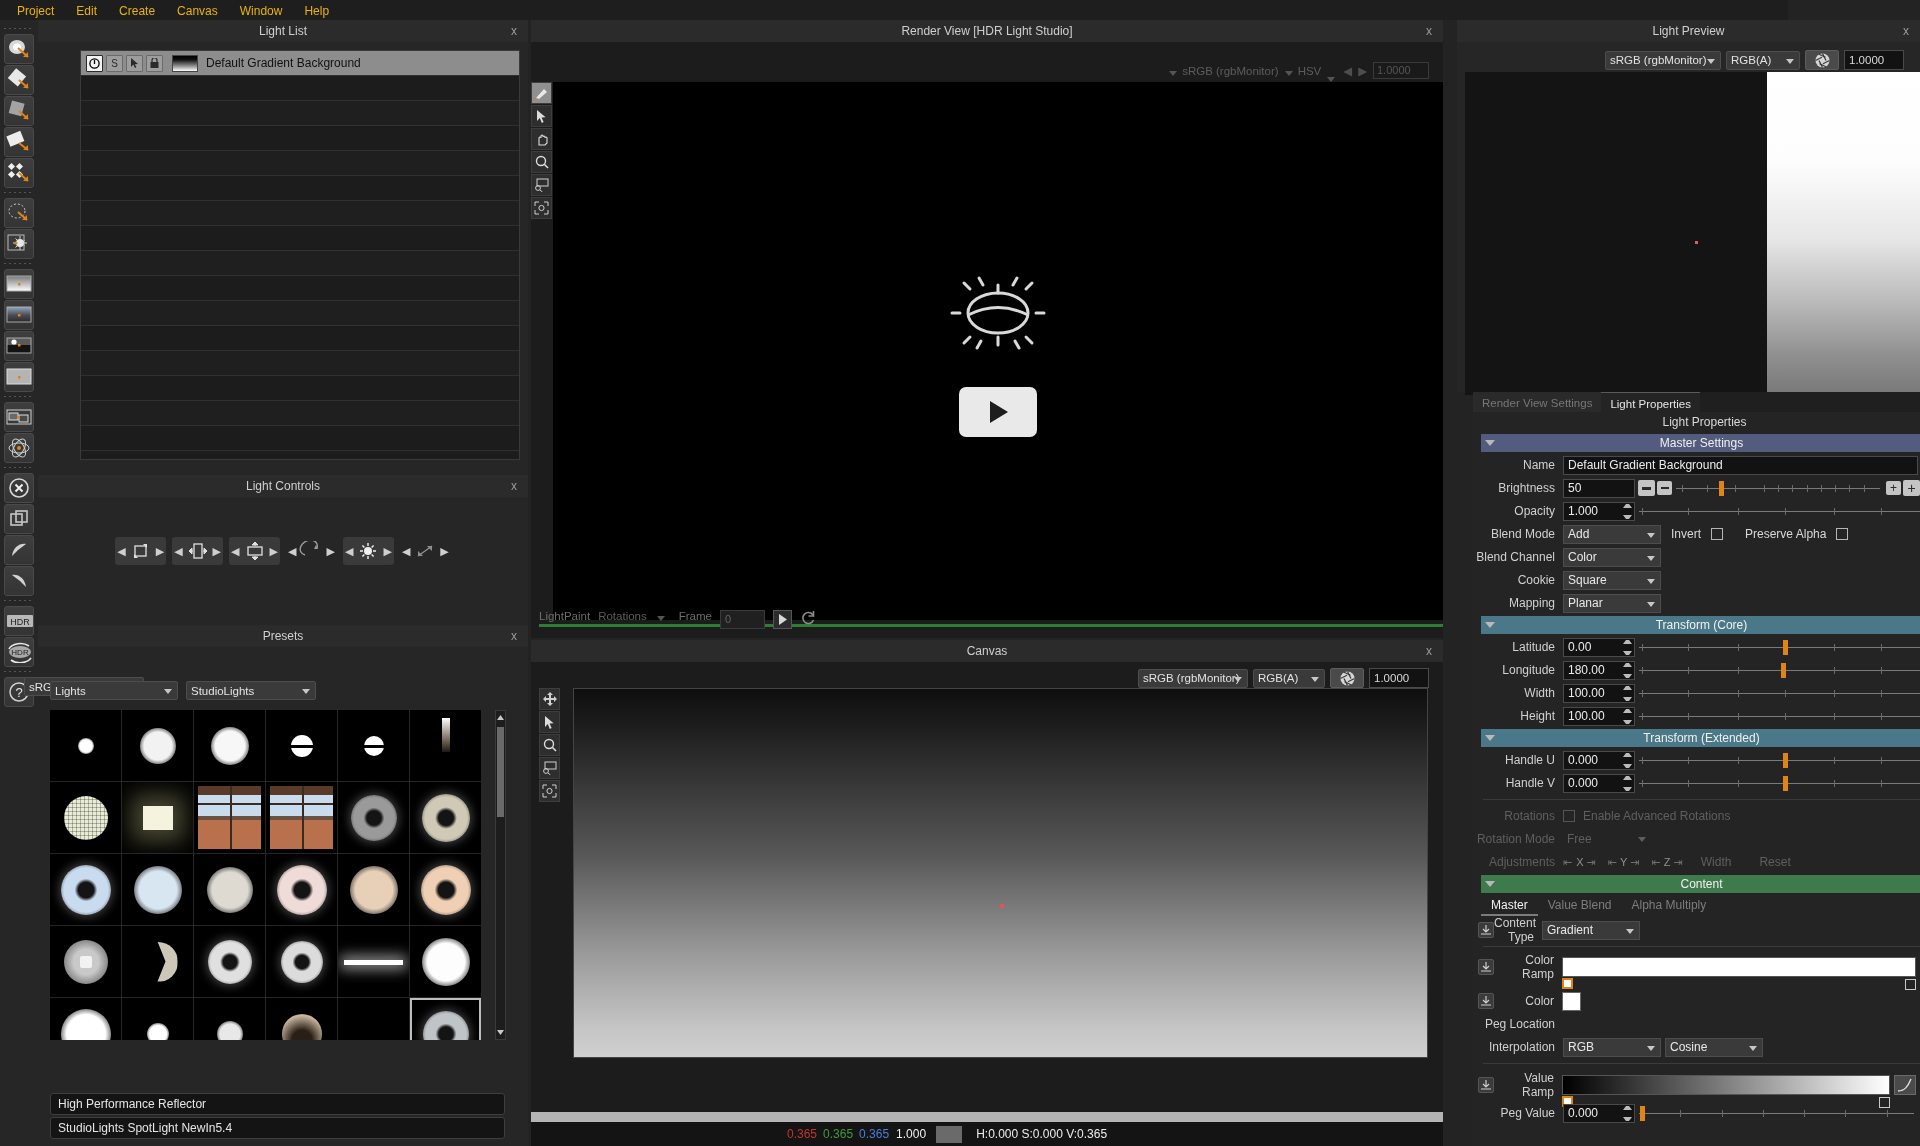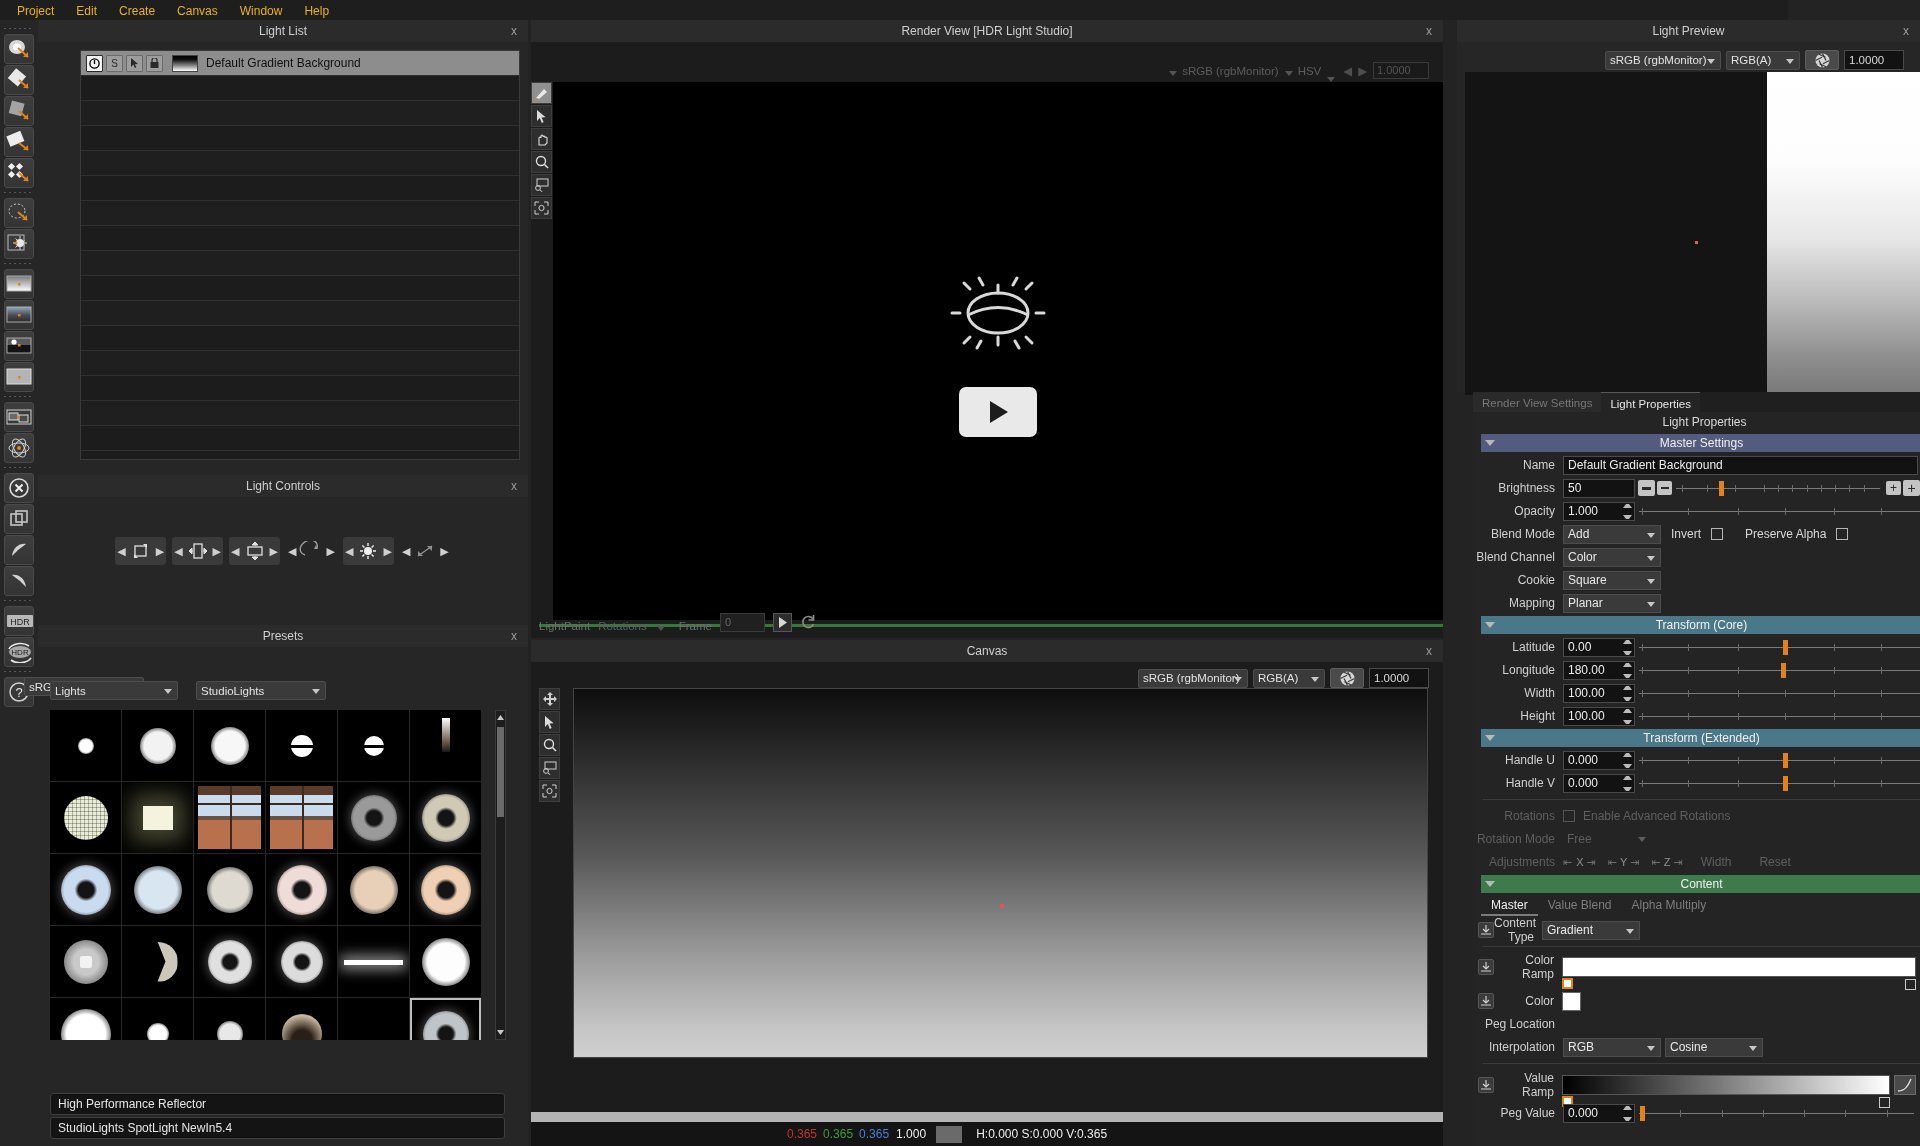--- a/index.html
+++ b/index.html
@@ -84,21 +84,21 @@
   }
   .lc-btn.flat { background:transparent; }
   .lc-core { width:26px; height:22px; display:flex; align-items:center; justify-content:center; }
   .lc-arr { color:#cfcfcf; font-size:11px; }
 
   
   #presets { left:38px; top:625px; width:490px; height:521px; }
   .pr-colorspace {
     position:absolute; right:14px; top:30px; width:120px; height:19px;
   }
-  .pr-drops { position:absolute; left:12px; top:56px; display:flex; gap:18px; }
+  .pr-drops { position:absolute; left:12px; top:56px; display:flex; gap:8px; }
   .sel-box {
     background:#3a3a3a; border:1px solid #4d4d4d; border-radius:2px;
     height:19px; font-size:11.5px; color:#e2e2e2;
     display:flex; align-items:center; padding:0 4px; position:relative;
   }
   .sel-box .cv { position:absolute; right:5px; top:7px;
     border-left:4px solid transparent; border-right:4px solid transparent;
     border-top:5px solid #c7c7c7; }
   .pr-grid {
     position:absolute; left:12px; top:85px; width:442px; height:330px;
@@ -133,21 +133,21 @@
     border-top:5px solid #545454; }
   .rv-valbox { width:56px; height:17px; border:1px solid #3a3a3a; background:#1a1a1a;
     color:#555; font-size:11px; line-height:15px; padding-left:3px;}
   .rv-stage {
     position:absolute; left:22px; top:62px; width:890px; height:538px; background:#000;
     display:flex; align-items:center; justify-content:center; flex-direction:column;
   }
   .rv-green { position:absolute; left:8px; top:604px; width:904px; height:3px; background:#2f7d35; }
   .rv-bottom {
     position:absolute; left:8px; bottom:6px; height:22px; display:flex;
-    align-items:flex-end; gap:8px; font-size:11.5px; color:#6d6d6d;
+    align-items:flex-start; gap:8px; font-size:11.5px; color:#6d6d6d;
   }
   .rv-frame { width:45px; height:19px; background:#202020; border:1px solid #3a3a3a;
       color:#636363; font-size:11px; line-height:17px; padding-left:4px;}
   .rv-playbtn { width:19px; height:19px; background:#2c2c2c; border:1px solid #555;
      display:flex; align-items:center; justify-content:center; }
   .rv-lefttools { position:absolute; left:0px; top:62px; width:22px; }
   .rvt { width:21px; height:22px; background:#2e2e2e; border:1px solid #3d3d3d;
     display:flex; align-items:center; justify-content:center; margin-bottom:1px;}
   .rvt.act { background:#8f8f8f; }
 

